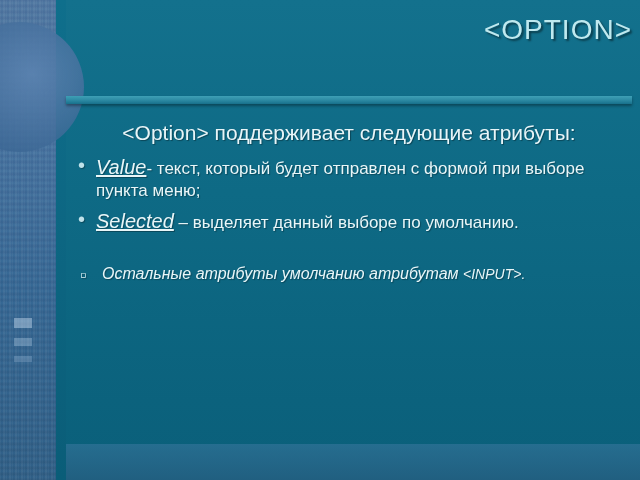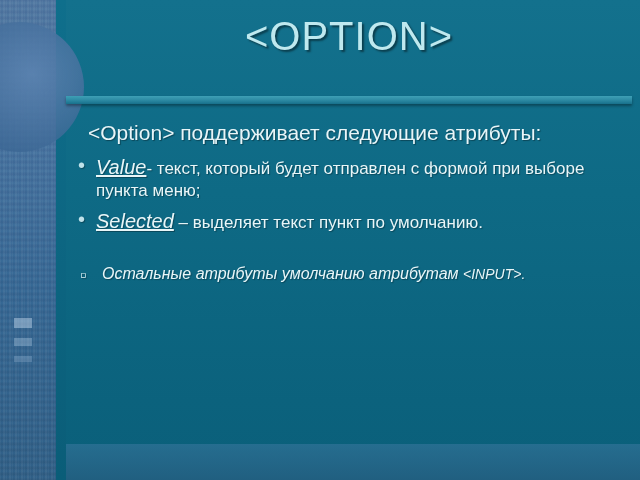--- a/index.html
+++ b/index.html
@@ -80,23 +80,23 @@
   .band-mark.m1 { top: 318px; }
   .band-mark.m2 { top: 338px; height: 8px; background: rgba(180,205,230,0.35);}
   .band-mark.m3 { top: 356px; height: 6px; background: rgba(160,190,220,0.30);}
 
   
   .title {
     position: absolute;
     left: 66px;
     top: 14px;
     width: 566px;
-    text-align: center;
+    text-align: right;
     color: #bfe9ef;
-    font-size: 40px;
+    font-size: 28px;
     letter-spacing: 1px;
     text-shadow: 2px 2px 2px rgba(0,0,0,0.45);
     font-family: "Liberation Sans", sans-serif;
   }
   .rule {
     position: absolute;
     left: 66px;
     top: 96px;
     width: 566px;
     height: 8px;
@@ -105,20 +105,21 @@
   }
   
   .body {
     position: absolute;
     left: 66px;
     top: 112px;
     width: 566px;
     color: #e9f6f8;
   }
   .lead {
+    text-align: center;
     font-size: 21px;
     line-height: 1.25;
     color: #e8f5f8;
     margin: 8px 22px 4px 22px;
     text-shadow: 1px 1px 1px rgba(0,0,0,0.35);
   }
 
   ul.bullets {
     list-style: none;
     margin: 8px 0 0 0;
@@ -198,21 +199,21 @@
   <div class="body">
 
     <div class="lead">&lt;Option&gt; поддерживает следующие атрибуты:</div>
 
     <ul class="bullets">
       <li>
         <span class="kw">Value</span><span>- текст, который будет отправлен с формой при выборе пункта меню;</span>
       </li>
       <li>
         <span class="kw">Selected</span>
-        <span>– выделяет текст пункт по умолчанию.</span>
+        <span>– выделяет данный выборе по умолчанию.</span>
       </li>
     </ul>
 
     <div class="note">
       <span>Остальные атрибуты умолчанию атрибутам</span>
       <span class="small-tag">&lt;INPUT&gt;.</span>
     </div>
 
   </div>
 

